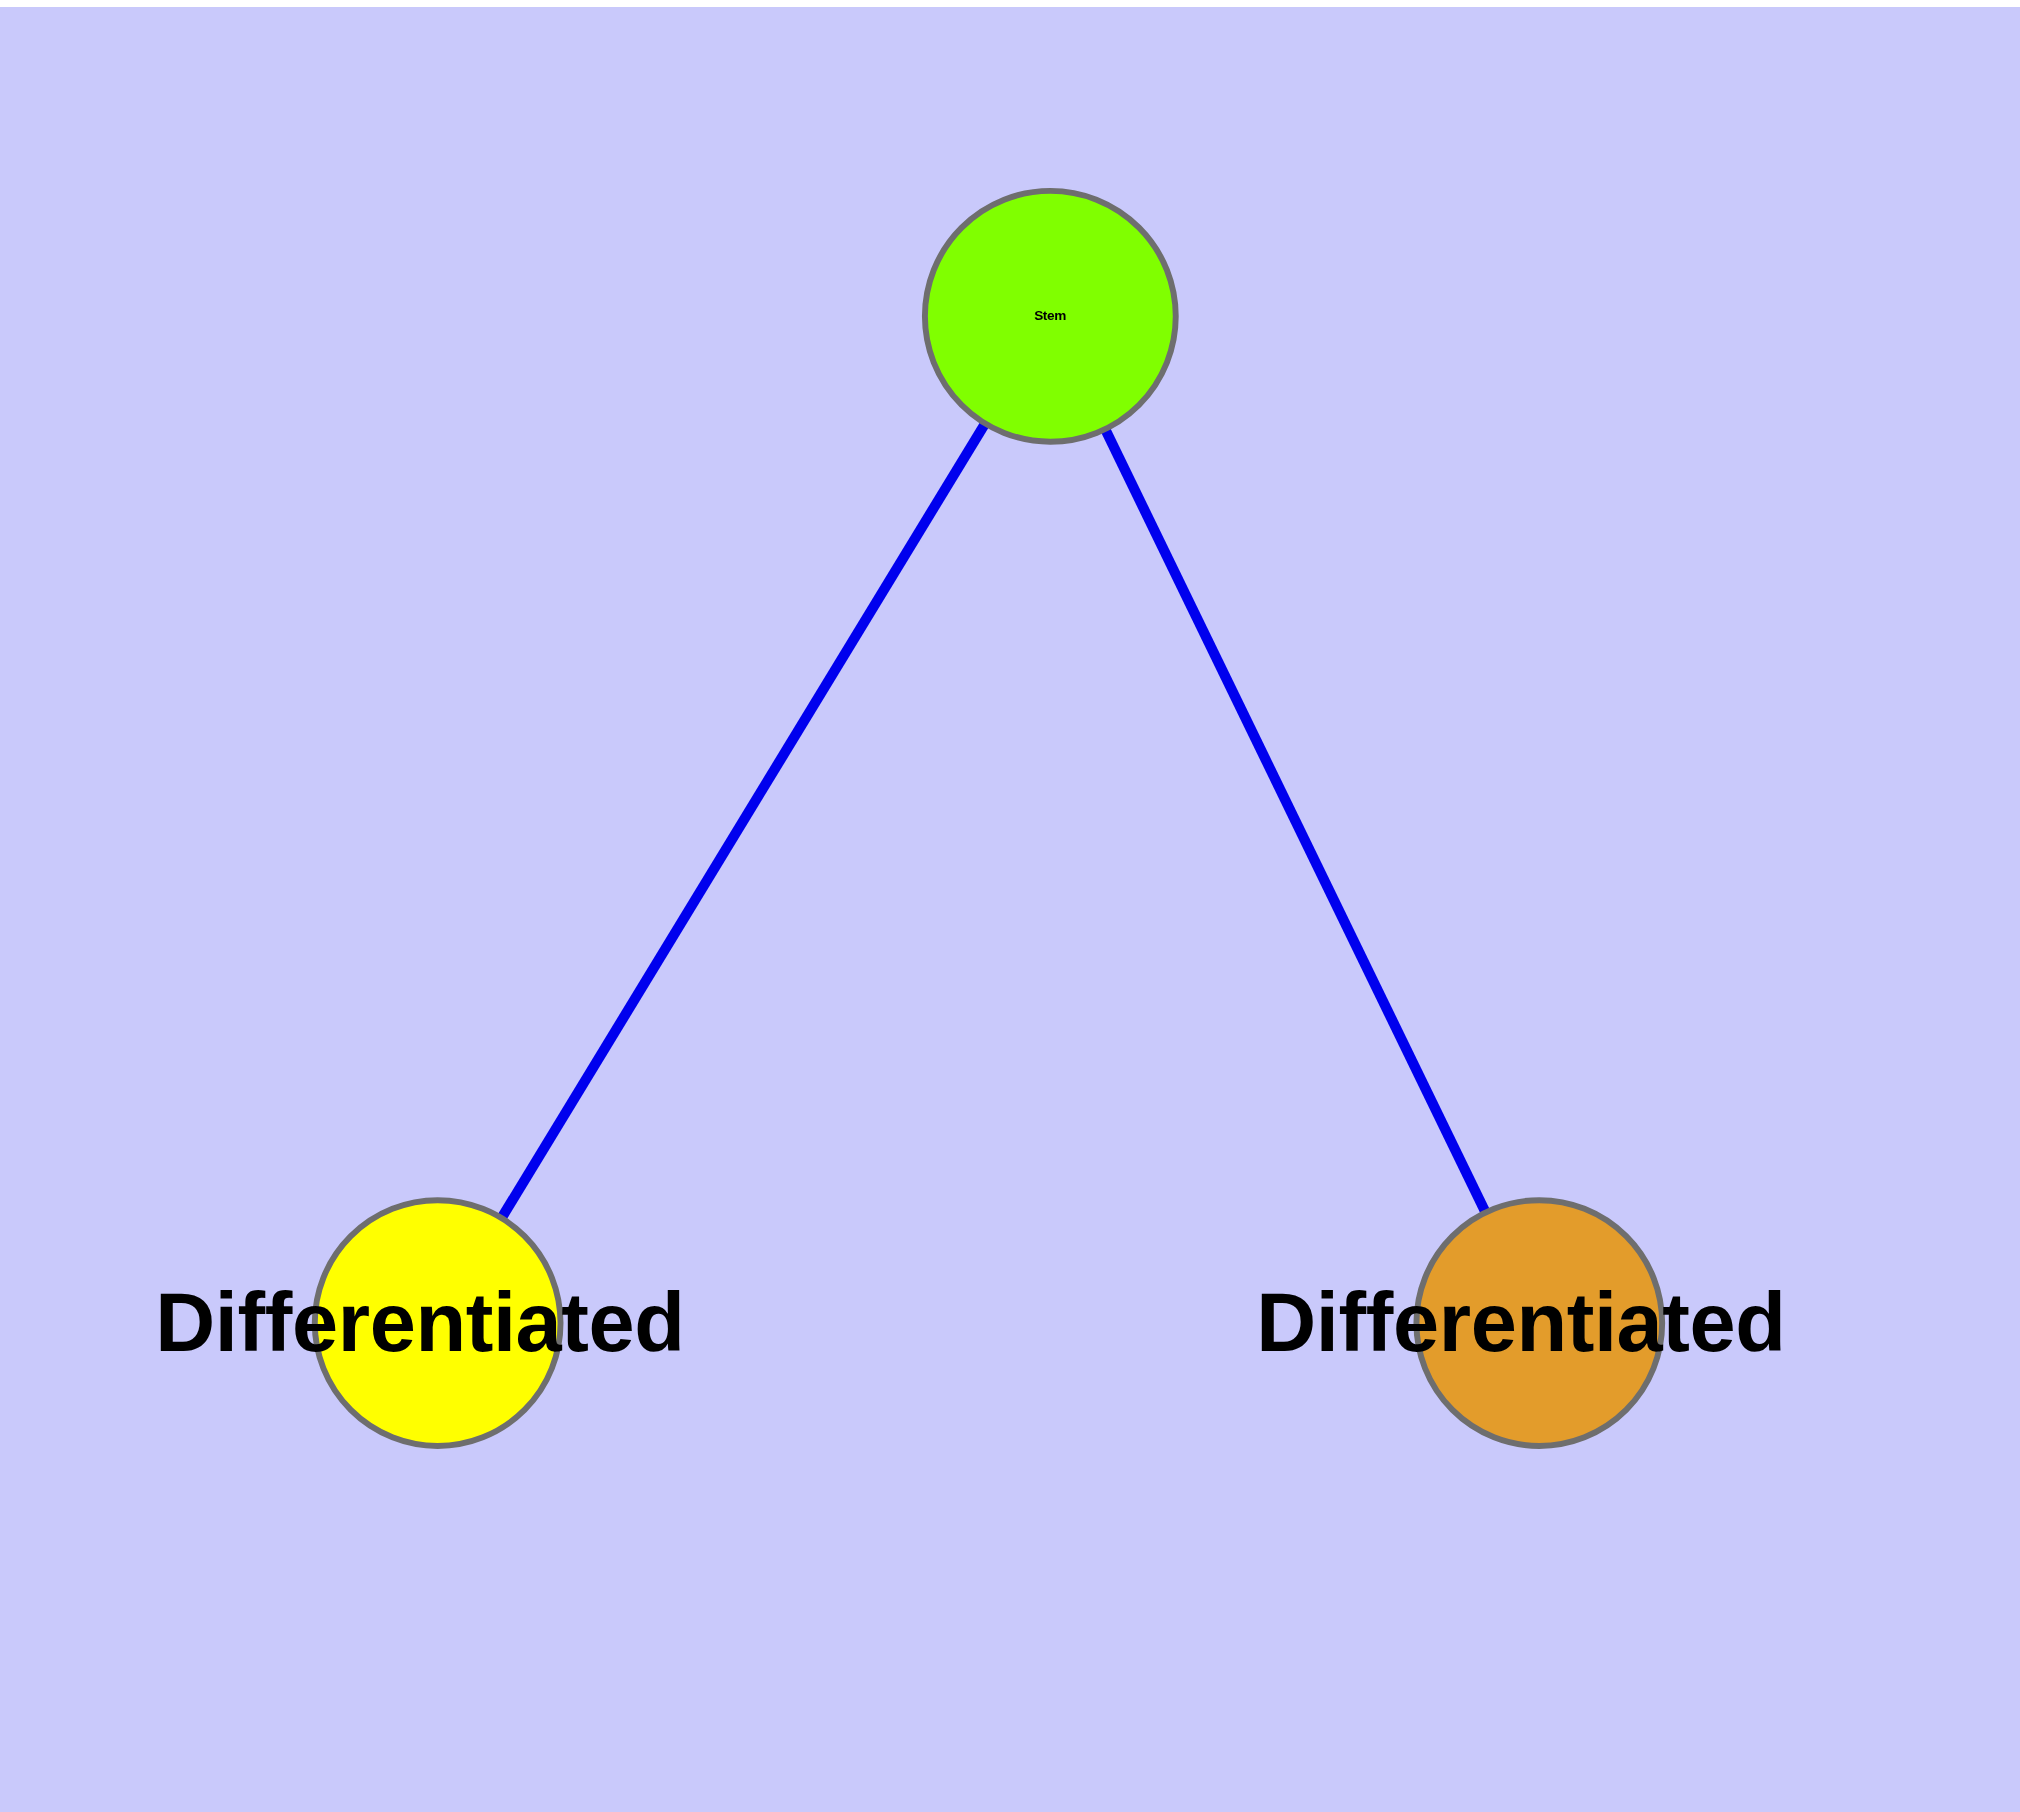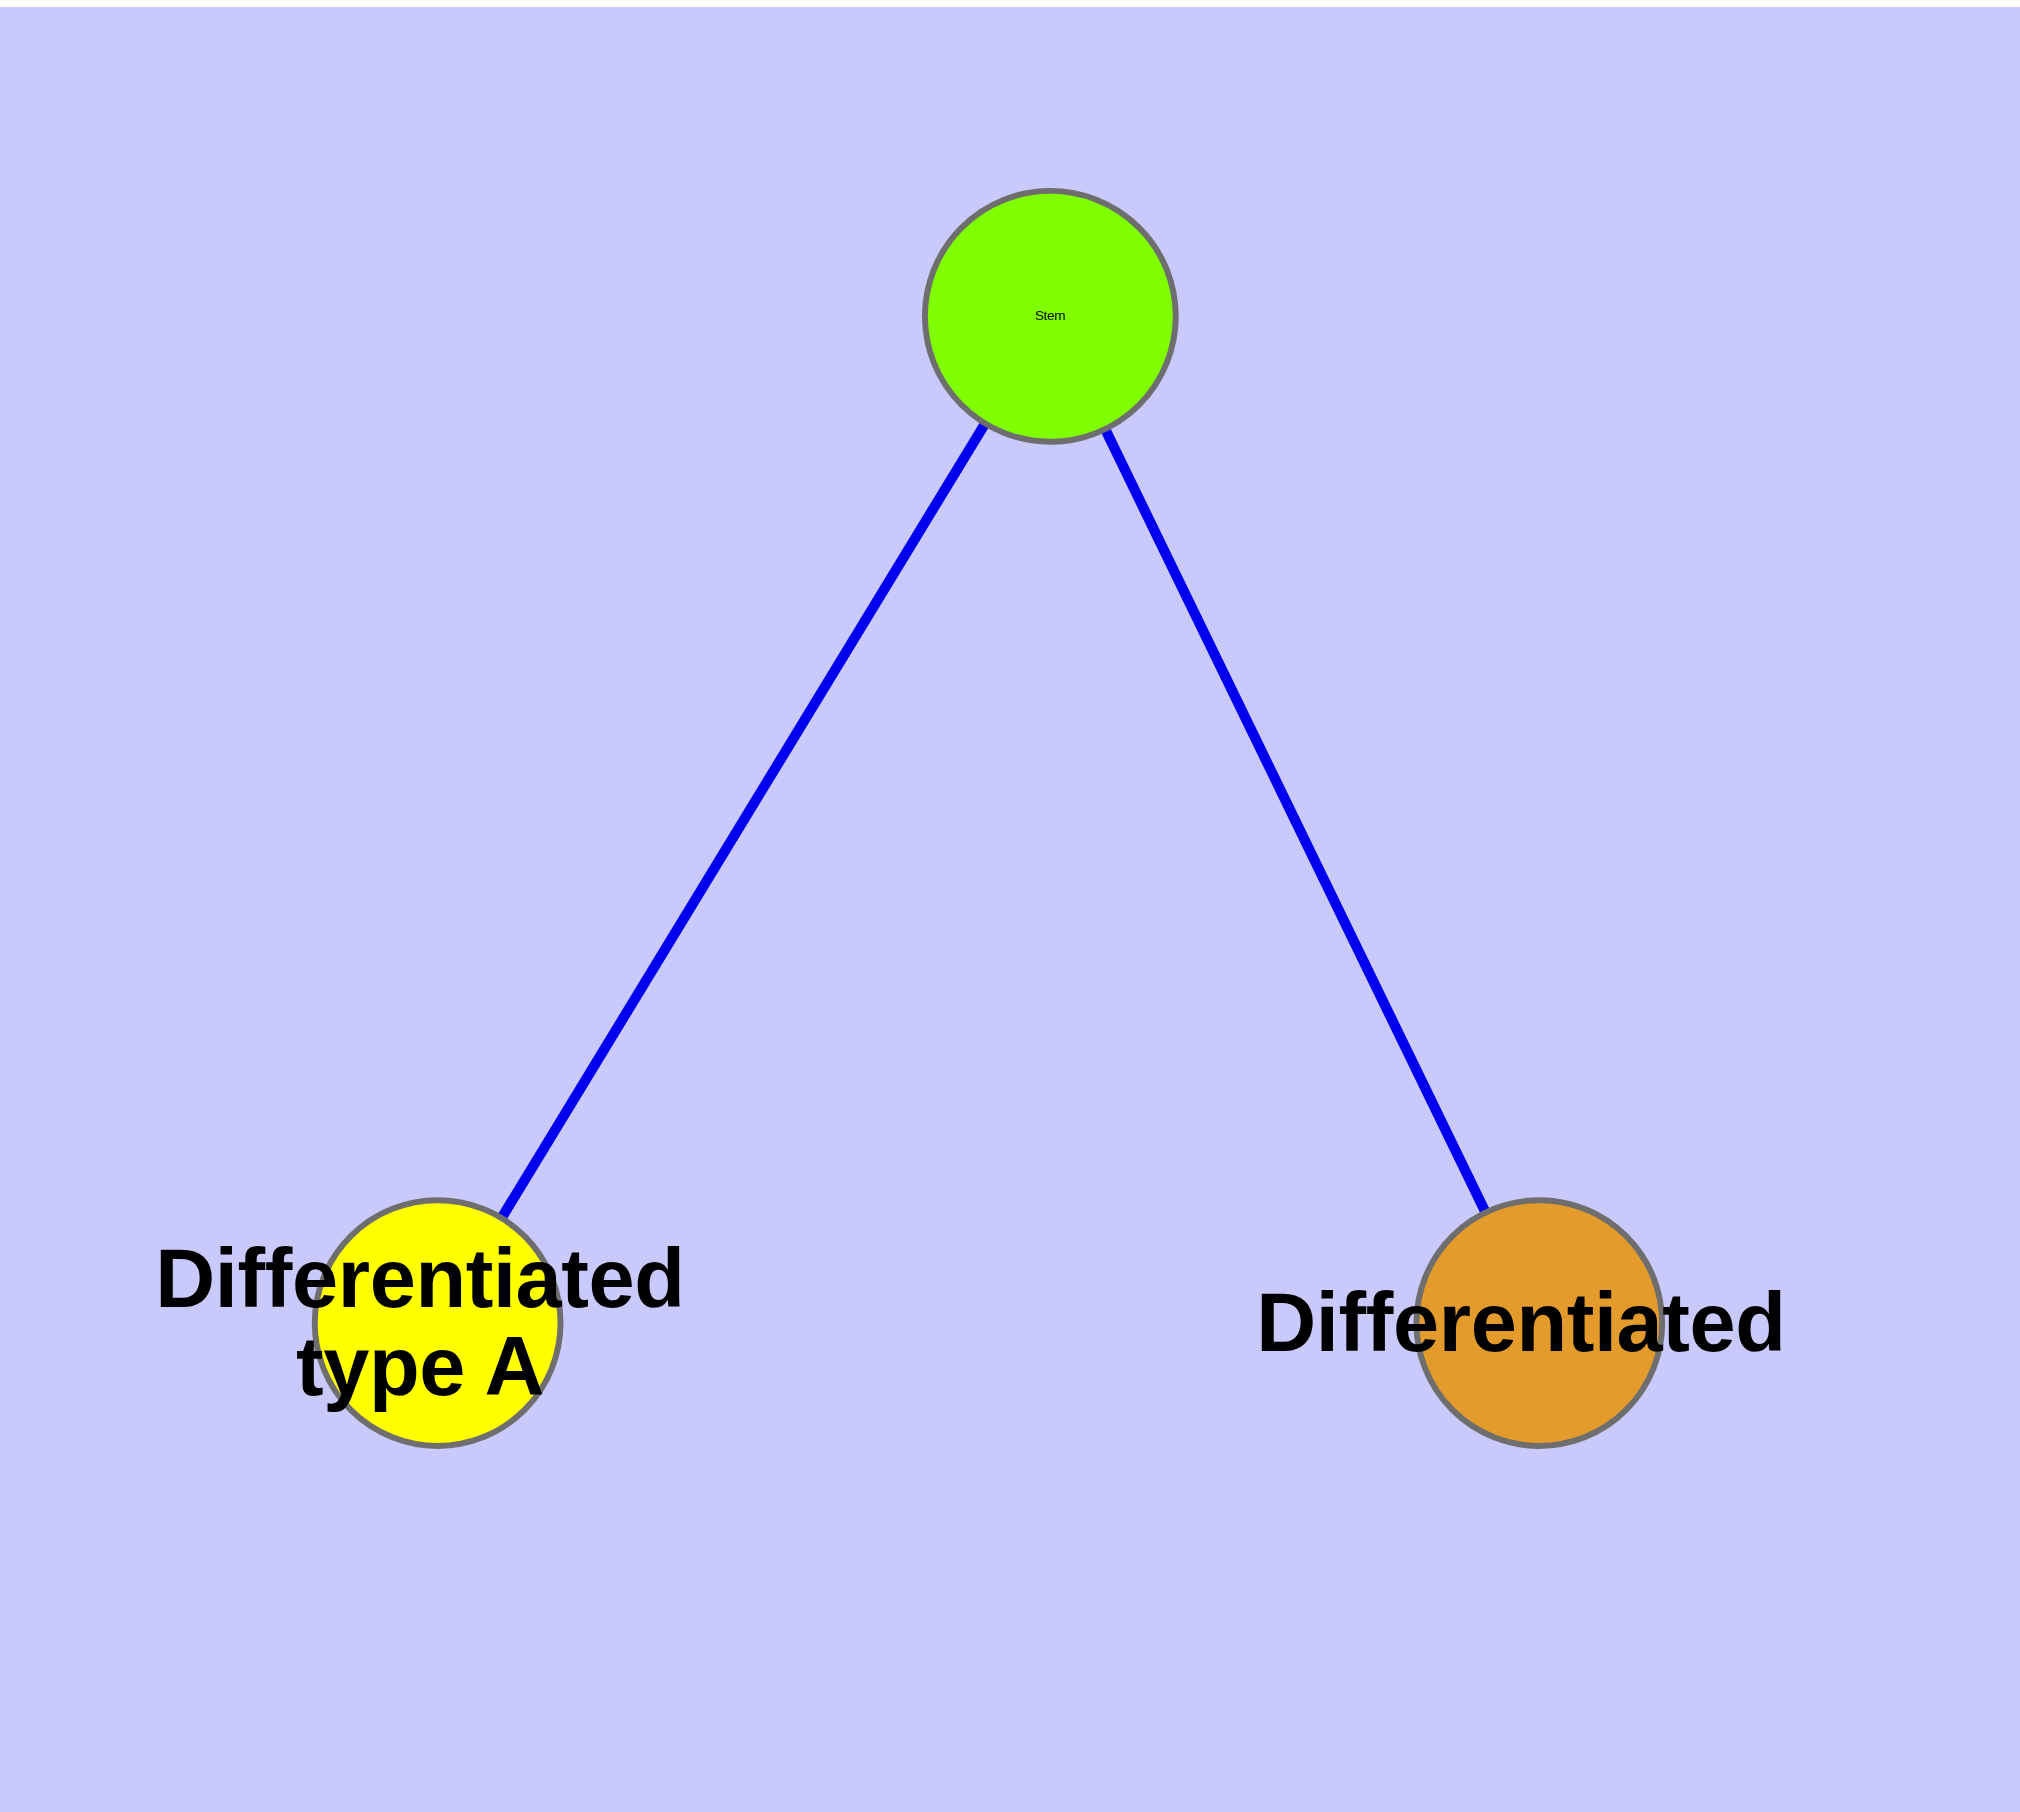--- a/index.html
+++ b/index.html
@@ -38,21 +38,21 @@
     stroke-linecap: butt;
     fill: none;
   }
   .node-circle {
     stroke: #6e6e6e;
     stroke-width: 7;
   }
   .node-label {
     position: absolute;
     font-family: "Liberation Sans", "DejaVu Sans", sans-serif;
-    font-weight: normal;
+    font-weight: bold;
     color: #000000;
     text-align: center;
     line-height: 1.08;
     white-space: nowrap;
     pointer-events: none;
     letter-spacing: -0.4px;
   }
   #label-stem-inner {
     position: absolute;
     left: 1050px;
@@ -99,21 +99,20 @@
         <circle class="node-circle" cx="1816" cy="1553" r="145" fill="#e39c2b" stroke="#6e6e6e"></circle>
       </g>
     </svg>
 
     <div class="node-label" id="label-stem-inner" style="left: 1050px; top: 309px; color: rgb(0, 0, 0);">
       <span class="label-line">Stem</span>
     </div>
 
     <div class="node-label label-wrap" id="label-type-a" style="left: 420px; top: 1316px; color: rgb(0, 0, 0);">
       <span class="label-line">Differentiated</span>
-      <span class="label-line">type A</span>
     </div>
 
     <div class="node-label label-wrap" id="label-type-b" style="left: 1521px; top: 1316px; color: rgb(0, 0, 0);">
       <span class="label-line">Differentiated</span>
     </div>
 
   </div>
 </div>
 
 

